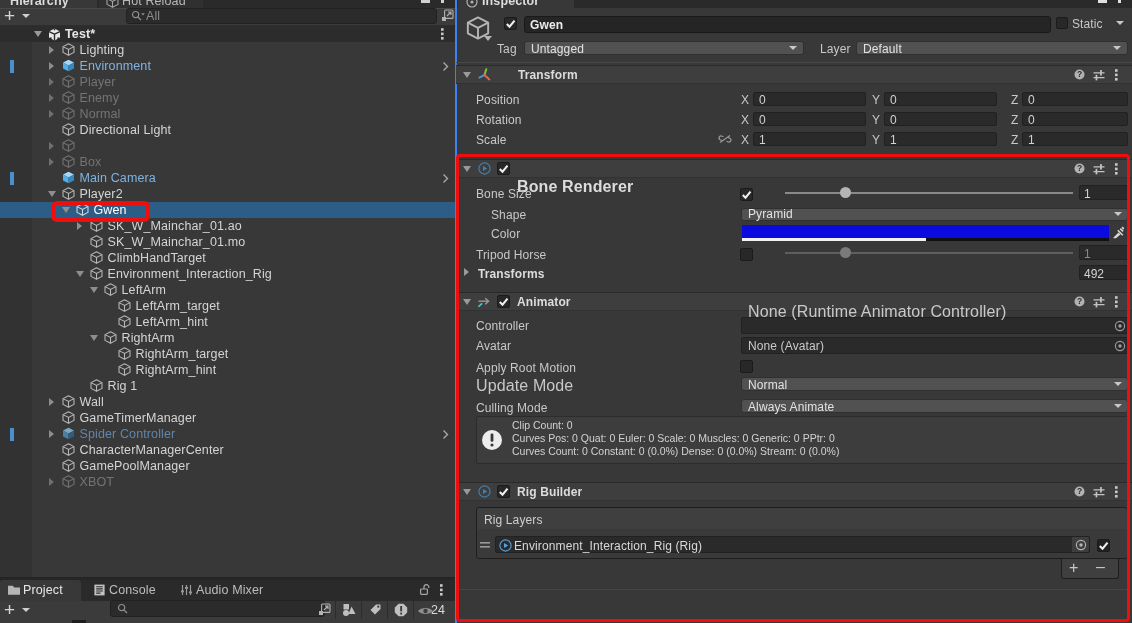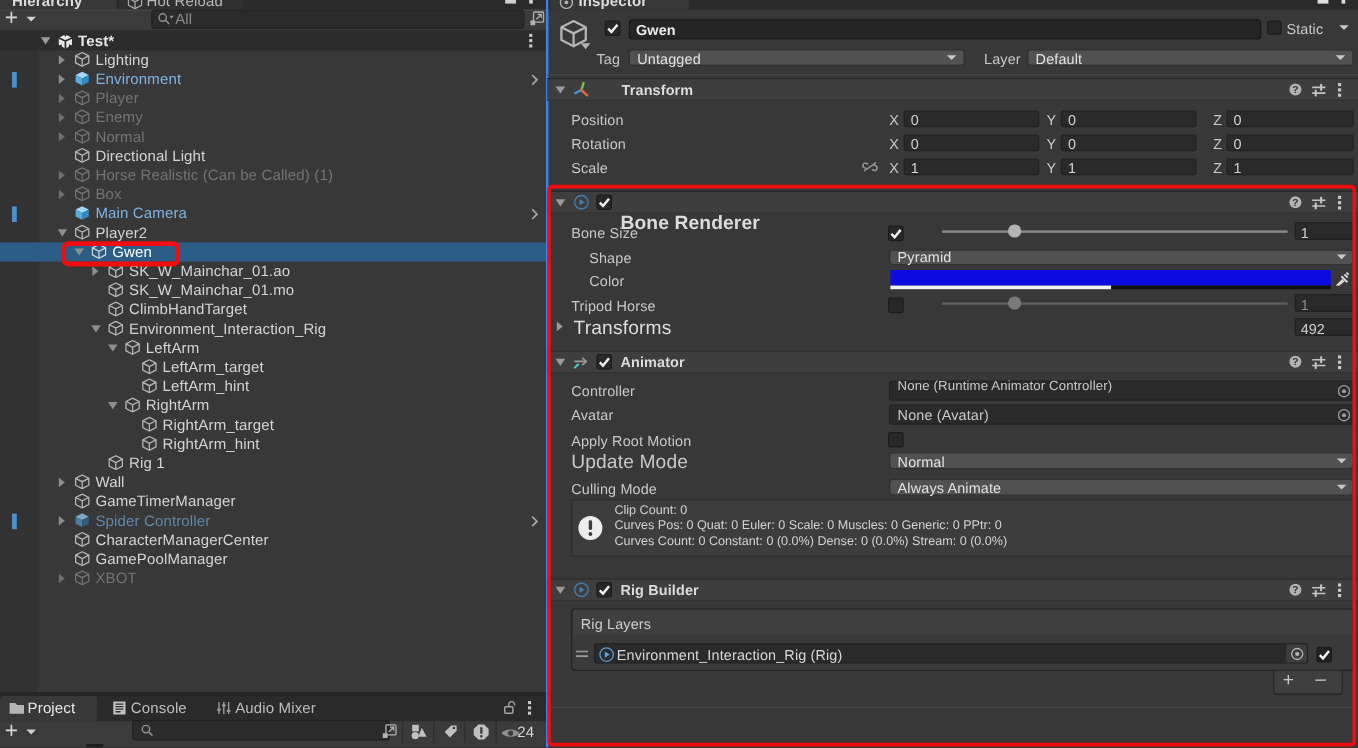--- a/index.html
+++ b/index.html
@@ -96,21 +96,20 @@
       <svg class="abs" style="left:62px;top:123px" width="13" height="13" viewBox="0 0 13 13">
         <path d="M6.5 0.8 12 3.6 V9.4 L6.5 12.2 1 9.4 V3.6 Z" fill="none" stroke="#b9b9b9" stroke-width="1.05" stroke-linejoin="round"></path>
         <path d="M1 3.6 6.5 6.4 12 3.6 M6.5 6.4 V12.2" fill="none" stroke="#b9b9b9" stroke-width="1.05"></path>
       </svg>
       <div class="t" style="left:79.5px;top:122px;color:#d4d4d4">Directional Light</div>
       <div class="abs" style="left:49px;top:142px;width:0;height:0;border-left:5.5px solid #6f6f6f;border-top:4.5px solid transparent;border-bottom:4.5px solid transparent"></div>
       <svg class="abs" style="left:62px;top:139px" width="13" height="13" viewBox="0 0 13 13">
         <path d="M6.5 0.8 12 3.6 V9.4 L6.5 12.2 1 9.4 V3.6 Z" fill="none" stroke="#757575" stroke-width="1.05" stroke-linejoin="round"></path>
         <path d="M1 3.6 6.5 6.4 12 3.6 M6.5 6.4 V12.2" fill="none" stroke="#757575" stroke-width="1.05"></path>
       </svg>
-      <div class="t" style="left:79.5px;top:138px;color:#747474">Horse Realistic (Can be Called) (1)</div>
       <div class="abs" style="left:49px;top:158px;width:0;height:0;border-left:5.5px solid #6f6f6f;border-top:4.5px solid transparent;border-bottom:4.5px solid transparent"></div>
       <svg class="abs" style="left:62px;top:155px" width="13" height="13" viewBox="0 0 13 13">
         <path d="M6.5 0.8 12 3.6 V9.4 L6.5 12.2 1 9.4 V3.6 Z" fill="none" stroke="#757575" stroke-width="1.05" stroke-linejoin="round"></path>
         <path d="M1 3.6 6.5 6.4 12 3.6 M6.5 6.4 V12.2" fill="none" stroke="#757575" stroke-width="1.05"></path>
       </svg>
       <div class="t" style="left:79.5px;top:154px;color:#747474">Box</div>
       <div class="abs" style="left:10px;top:171.5px;width:3.5px;height:13px;background:#4c8fce"></div>
       <svg class="abs" style="left:62px;top:171px" width="13" height="13" viewBox="0 0 13 13">
         <path d="M1 3.6 L6.5 0.8 12 3.6 6.5 6.4 Z" fill="#a5d8f6"></path>
         <path d="M1 3.6 V9.4 L6.5 12.2 V6.4 Z" fill="#55aee6"></path>
@@ -426,21 +425,21 @@
       <path d="M1.5 11.5 L6.5 6.5 L8.5 8.5 L4 12.2 L1.5 12.2 Z" fill="#d8d8d8"></path>
       <path d="M5.8 4.2 L10.8 9.2 M8.3 2.6 l2.8 2.8" stroke="#d8d8d8" stroke-width="1.6"></path>
       <path d="M10.7 0.6 l1.7 1.7 -1.2 1.2 -1.7 -1.7 Z" fill="#d8d8d8"></path>
     </svg>
     <div class="t" style="left:476px;top:247px;color:#c8c8c8;font-size:12px">Tripod Horse</div>
     <div class="abs cb" style="left:740px;top:248px;width:13px;height:13px;background:#282828"></div>
     <div class="abs" style="left:785px;top:251.5px;width:288px;height:2px;background:#5e5e5e"></div>
     <div class="abs" style="left:840px;top:247px;width:11px;height:11px;border-radius:50%;background:#7a7a7a"></div>
     <div class="inp abs" style="left:1079px;top:245px;width:49px;height:15px;padding:1.5px 0 0 4px;color:#8a8a8a">1</div>
     <div class="abs" style="left:464px;top:268px;width:0;height:0;border-left:5.5px solid #9a9a9a;border-top:4.5px solid transparent;border-bottom:4.5px solid transparent"></div>
-    <div class="t" style="left:478px;top:266px;color:#dcdcdc;font-weight:normal;font-size:16px">Transforms</div>
+    <div class="t" style="left:478px;top:266px;color:#dcdcdc;font-weight:bold;font-size:12px">Transforms</div>
     <div class="inp abs" style="left:1079px;top:265px;width:49px;height:15px;padding:1.5px 0 0 4px">492</div>
     <div class="hdr" style="top:292px;height:19px"></div>
     <div class="abs" style="left:463px;top:299px;width:0;height:0;border-top:6px solid #9a9a9a;border-left:4.5px solid transparent;border-right:4.5px solid transparent"></div>
     <svg class="abs" style="left:477px;top:295px" width="14" height="13" viewBox="0 0 14 13">
       <path d="M1.5 6.2 H11" stroke="#9a9a9a" stroke-width="1.4"></path>
       <path d="M8.2 3.2 L11.6 6.2 L8.2 9.2" fill="none" stroke="#9a9a9a" stroke-width="1.4"></path>
       <path d="M1.2 11.5 C3.4 11.5 3.2 8.8 5.4 8.6" fill="none" stroke="#49c8c8" stroke-width="1.6"></path>
     </svg>
     <div class="abs cb" style="left:497px;top:295px;width:13px;height:13px;background:#282828">
       <svg style="position:absolute;left:-1px;top:-1px" width="13" height="13" viewBox="0 0 12 12">
@@ -457,21 +456,21 @@
       <rect x="7.1" y="1" width="1.7" height="5.6" fill="#c4c4c4"></rect>
       <rect x="2.6" y="5.8" width="1.7" height="5.6" fill="#c4c4c4"></rect>
     </svg>
     <svg class="abs" style="left:1114px;top:295px" width="5" height="14" viewBox="0 0 5 14">
       <rect x="1" y="1.2" width="2.6" height="2.6" fill="#c8c8c8"></rect>
       <rect x="1" y="5.6" width="2.6" height="2.6" fill="#c8c8c8"></rect>
       <rect x="1" y="10" width="2.6" height="2.6" fill="#c8c8c8"></rect>
     </svg>
     <div class="t" style="left:476px;top:318px;color:#c8c8c8;font-size:12px">Controller</div>
     <div class="inp abs" style="left:741px;top:317px;width:387px;height:17px"></div>
-    <div class="t" style="left:748px;top:314px;color:#c9c9c9;font-size:11px">None (Runtime Animator Controller)</div>
+    <div class="t" style="left:748px;top:304px;color:#c9c9c9;font-size:16px">None (Runtime Animator Controller)</div>
     <svg class="abs" style="left:1114px;top:320px" width="12" height="12" viewBox="0 0 12 12">
       <circle cx="6" cy="6" r="4.6" fill="none" stroke="#9d9d9d" stroke-width="1.1"></circle>
       <circle cx="6" cy="6" r="1.7" fill="#9d9d9d"></circle>
     </svg>
     <div class="t" style="left:476px;top:338px;color:#c8c8c8;font-size:12px">Avatar</div>
     <div class="inp abs" style="left:741px;top:337px;width:387px;height:17px"></div>
     <div class="t" style="left:748px;top:338px;color:#c9c9c9;font-size:12px">None (Avatar)</div>
     <svg class="abs" style="left:1114px;top:340px" width="12" height="12" viewBox="0 0 12 12">
       <circle cx="6" cy="6" r="4.6" fill="none" stroke="#9d9d9d" stroke-width="1.1"></circle>
       <circle cx="6" cy="6" r="1.7" fill="#9d9d9d"></circle>

